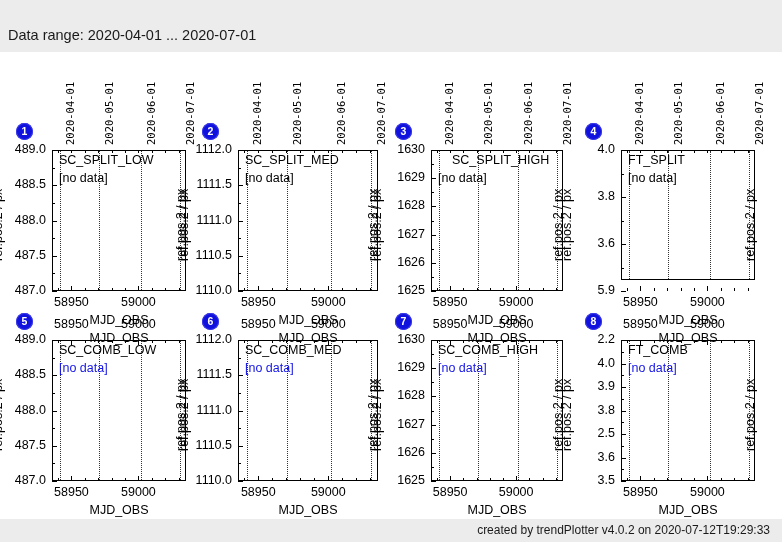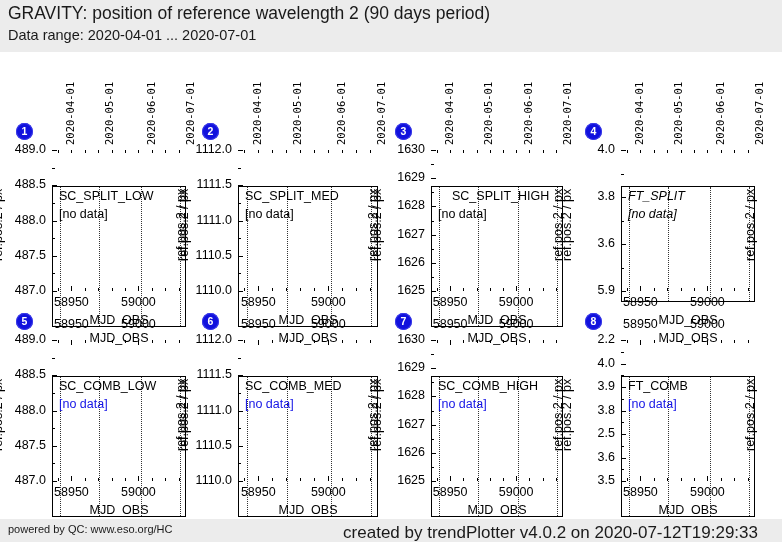--- a/index.html
+++ b/index.html
@@ -23,31 +23,30 @@
     font-size:14.5px;color:#1a1a1a;white-space:nowrap;
   }
   .footer{
     position:absolute;left:0;top:519px;width:782px;height:23px;
     background:#ececec;
   }
   .footer .left{
     position:absolute;left:8px;top:4px;font-size:11px;color:#1a1a1a;
   }
   .footer .right{
-    position:absolute;right:24px;top:4px;font-size:17px;color:#1a1a1a;
+    position:absolute;right:12px;top:4px;font-size:12px;color:#1a1a1a;
   }
 
   
   .panel{position:absolute;}
   .frame{
     position:absolute;
     border:1.3px solid #000;
     background:#ffffff;
     box-sizing:border-box;
-    margin-top:36px;
   }
   .gridline{
     position:absolute;top:0;bottom:0;width:0;
     border-left:1px dotted #333;
   }
   
   .ytick{position:absolute;width:5px;height:0;border-top:1.2px solid #000;}
   .ytick-min{position:absolute;width:3px;height:0;border-top:1.1px solid #000;}
   .xtick{position:absolute;height:5px;width:0;border-left:1.2px solid #000;}
   .xtick-min{position:absolute;height:3px;width:0;border-left:1.1px solid #000;}
@@ -92,21 +91,20 @@
     background:#1111dd;
     color:#ffffff;font-size:10.5px;font-weight:bold;
     text-align:center;line-height:17px;
     box-shadow:inset 0 0 0 1px #3a3ae8;
   }
 </style>
 </head>
 <body>
 
 <div class="header">
-  <div class="title">GRAVITY: position of reference wavelength 2 (90 days period)</div>
   <div class="subtitle">Data range: 2020-04-01 ... 2020-07-01</div>
 </div>
 
 <div id="plot-area">
     <div class="panel" style="left: 0px; top: 0px; width: 782px; height: 542px;">
       <div class="frame" style="left: 52px; top: 150px; width: 134px; height: 141px;">
         <div class="gridline" style="left: 7.37px;"></div>
         <div class="gridline" style="left: 46.23px;"></div>
         <div class="gridline" style="left: 87.77px;"></div>
         <div class="gridline" style="left: 126.63px;"></div>
@@ -269,21 +267,21 @@
       <div class="xtick-min" style="left: 529.34px; top: 150px;"></div>
       <div class="xtick-min" style="left: 542.54px; top: 150px;"></div>
       <div class="xtick-min" style="left: 555.74px; top: 150px;"></div>
       <div class="datelab" style="left: 443.26px; top: 145px;">2020-04-01</div>
       <div class="datelab" style="left: 481.54px; top: 145px;">2020-05-01</div>
       <div class="datelab" style="left: 522.46px; top: 145px;">2020-06-01</div>
       <div class="datelab" style="left: 560.74px; top: 145px;">2020-07-01</div>
       <div class="badge" style="left: 395px; top: 123px;">3</div>
     </div>
     <div class="panel" style="left: 0px; top: 0px; width: 782px; height: 542px;">
-      <div class="frame" style="left: 621px; top: 150px; width: 134px; height: 116px; font-style: italic;">
+      <div class="frame" style="left: 621px; top: 150px; width: 134px; height: 130px;">
         <div class="gridline" style="left: 7.37px;"></div>
         <div class="gridline" style="left: 46.23px;"></div>
         <div class="gridline" style="left: 87.77px;"></div>
         <div class="gridline" style="left: 126.63px;"></div>
         <div class="series-name" style="left: 6px; top: 2px;">FT_SPLIT</div>
         <div class="nodata black" style="left: 6px; top: 20px;">[no data]</div>
       </div>
       <div class="ytick" style="left: 621px; top: 150px;"></div>
       <div class="ylab" style="left: 563px; top: 142px; width: 52px;">4.0</div>
       <div class="ytick" style="left: 621px; top: 197px;"></div>
@@ -561,15 +559,14 @@
       <div class="xtick" style="left: 640.43px; top: 340px;"></div>
       <div class="xlab" style="left: 605.43px; top: 317px; width: 70px;">58950</div>
       <div class="xtick" style="left: 707.43px; top: 340px;"></div>
       <div class="xlab" style="left: 672.43px; top: 317px; width: 70px;">59000</div>
       <div class="axis-title-x" style="left: 621px; top: 331px; width: 134px;">MJD_OBS</div>
       <div class="badge" style="left: 585px; top: 313px;">8</div>
     </div>
   </div>
 
 <div class="footer">
-  <div class="left">powered by QC: www.eso.org/HC</div>
   <div class="right">created by trendPlotter v4.0.2 on 2020-07-12T19:29:33</div>
 </div>
 
 </body></html>

